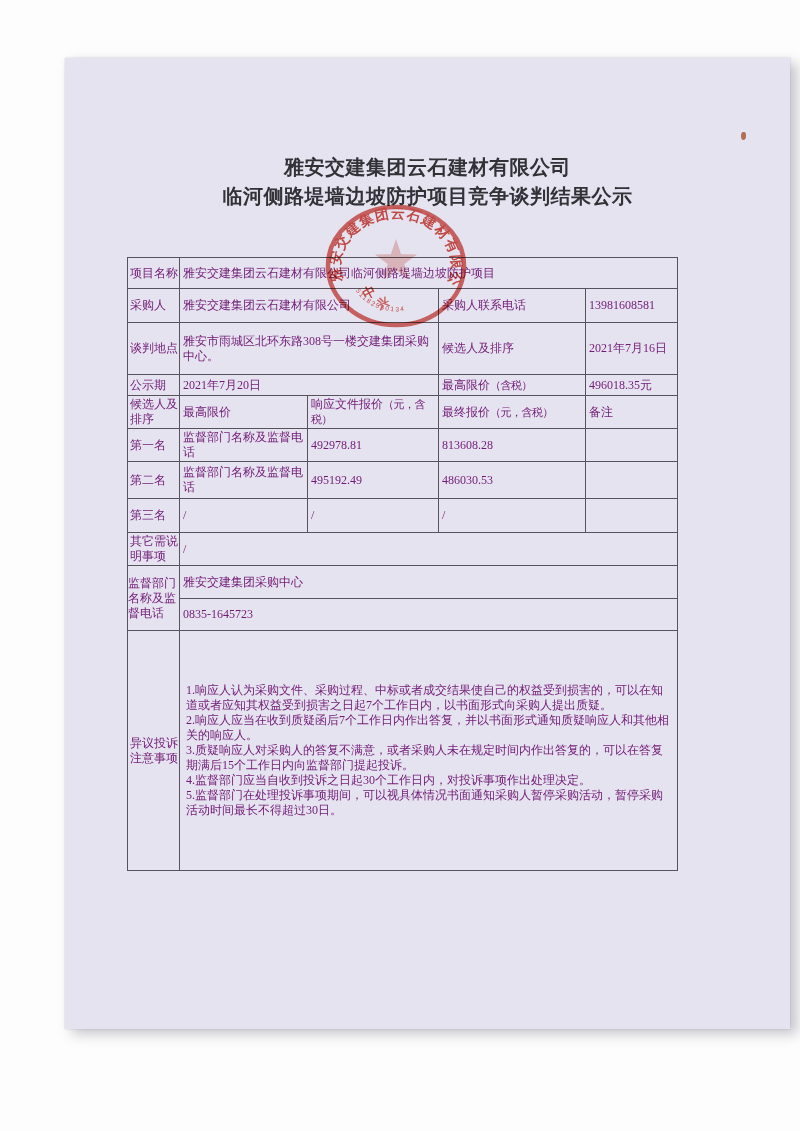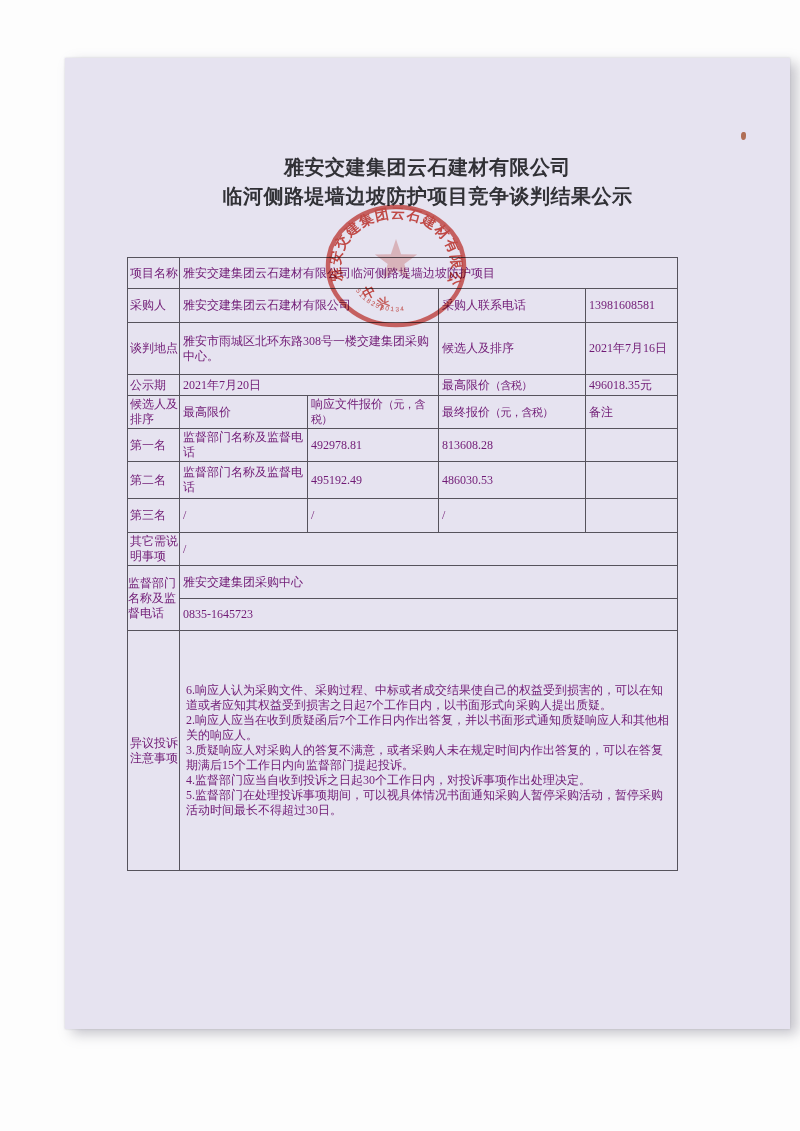--- a/index.html
+++ b/index.html
@@ -118,21 +118,21 @@
     <tr style="height:33px">
       <td class="lblc" rowspan="2">监督部门名称及监督电话</td>
       <td colspan="4" class="ctr">雅安交建集团采购中心</td>
     </tr>
     <tr style="height:32px">
       <td colspan="4" class="ctr">0835-1645723</td>
     </tr>
     <tr style="height:240px">
       <td class="lbl">异议投诉注意事项</td>
       <td colspan="4" class="notice">
-        <div>6.响应人认为采购文件、采购过程、中标或者成交结果使自己的权益受到损害的，可以在知道或者应知其权益受到损害之日起7个工作日内，以书面形式向采购人提出质疑。</div>
+        <div>1.响应人认为采购文件、采购过程、中标或者成交结果使自己的权益受到损害的，可以在知道或者应知其权益受到损害之日起7个工作日内，以书面形式向采购人提出质疑。</div>
         <div>2.响应人应当在收到质疑函后7个工作日内作出答复，并以书面形式通知质疑响应人和其他相关的响应人。</div>
         <div>3.质疑响应人对采购人的答复不满意，或者采购人未在规定时间内作出答复的，可以在答复期满后15个工作日内向监督部门提起投诉。</div>
         <div>4.监督部门应当自收到投诉之日起30个工作日内，对投诉事项作出处理决定。</div>
         <div>5.监督部门在处理投诉事项期间，可以视具体情况书面通知采购人暂停采购活动，暂停采购活动时间最长不得超过30日。</div>
       </td>
     </tr>
   </tbody>
     </table>
 
   <svg class="seal" viewBox="0 0 170 150">

